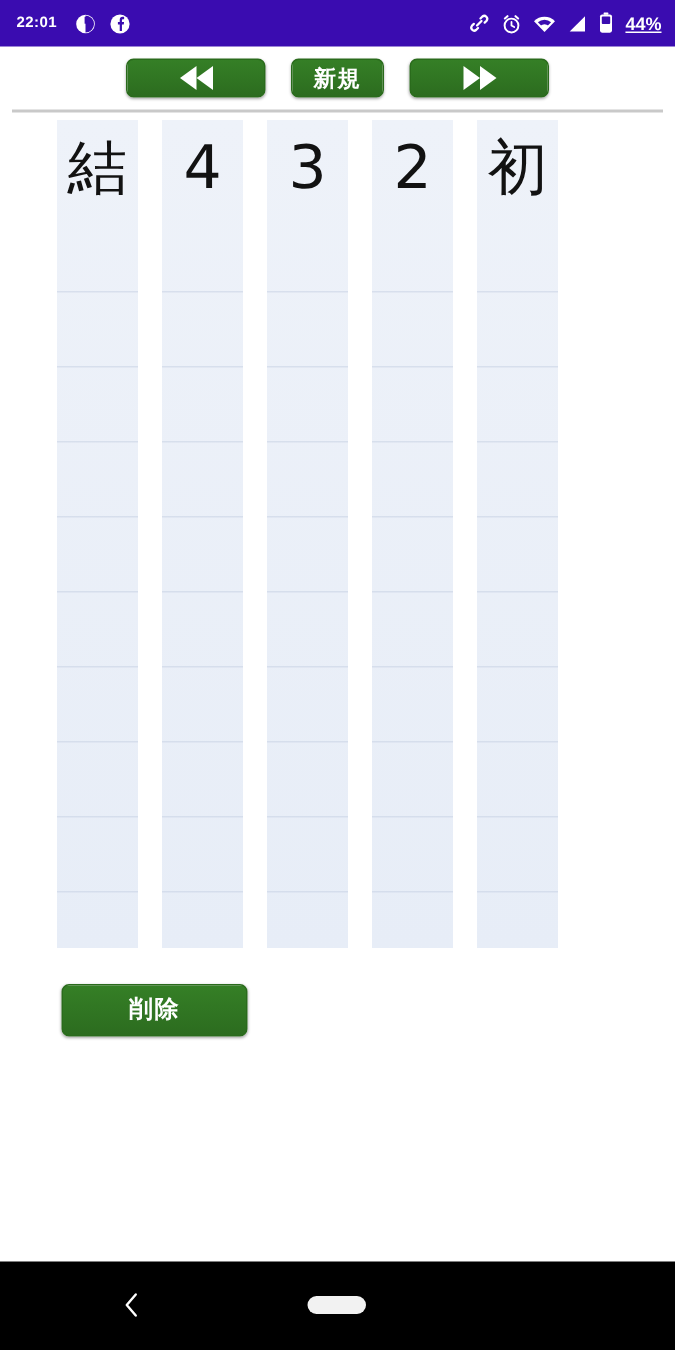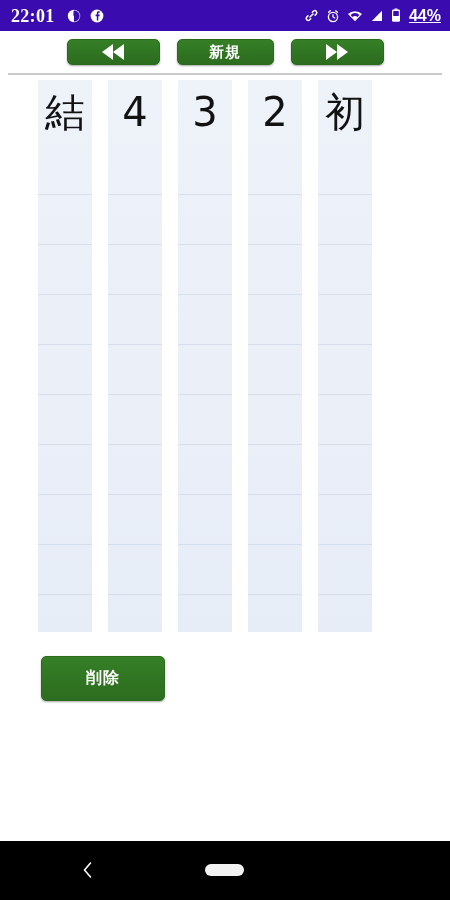--- a/index.html
+++ b/index.html
@@ -23,41 +23,40 @@
     top: 0; left: 0;
     width: 450px;
     height: 31px;
     background: #3A0CB0;
     display: flex;
     align-items: center;
     padding: 0 9px 0 11px;
     color: #ffffff;
   }
   .status-clock {
-    font-size: 18px;
+    font-size: 10px;
     font-weight: bold;
     letter-spacing: .3px;
     line-height: 1;
-    font-family: Liberation Serif, serif;
   }
   .status-left-icons {
     display: flex;
     align-items: center;
     gap: 9px;
     margin-left: 12px;
   }
   .status-spacer { flex: 1 1 auto; }
   .status-right-icons {
     display: flex;
     align-items: center;
     gap: 7px;
   }
   .sicon { display: block; }
   .battery-pct {
-    font-size: 16px;
+    font-size: 12px;
     font-weight: bold;
     margin-left: 1px;
     line-height: 1;
     text-decoration: underline;
   }
 
   
   .toolbar {
     position: absolute;
     top: 31px; left: 0;
@@ -77,21 +76,21 @@
     font-size: 15px;
     font-weight: bold;
     display: flex;
     align-items: center;
     justify-content: center;
     box-shadow: 0 1px 2px rgba(0,0,0,.35);
     cursor: pointer;
     user-select: none;
   }
   .btn-nav { width: 93px; height: 26px; }
-  .btn-new { width: 97px; height: 26px; letter-spacing: 1px; }
+  .btn-new { width: 62px; height: 26px; letter-spacing: 1px; }
   .tri-group { display: flex; align-items: center; }
   .tri {
     width: 0; height: 0;
     border-top: 8px solid transparent;
     border-bottom: 8px solid transparent;
   }
   .tri-left  { border-right: 11px solid #ffffff; }
   .tri-right { border-left: 11px solid #ffffff; }
 
   .divider {
@@ -153,21 +152,21 @@
   .bottom-bar {
     position: absolute;
     top: 656px; left: 0;
     width: 450px;
     height: 36px;
   }
   .wide-btn {
     position: absolute;
     top: 0;
     width: 124px;
-    height: 45px;
+    height: 35px;
     font-size: 16px;
     letter-spacing: 1px;
   }
   .btn-delete { left: 41px; }
   .btn-save   { left: 313px; }
 
   
   .navbar {
     position: absolute;
     left: 0; top: 841px;

